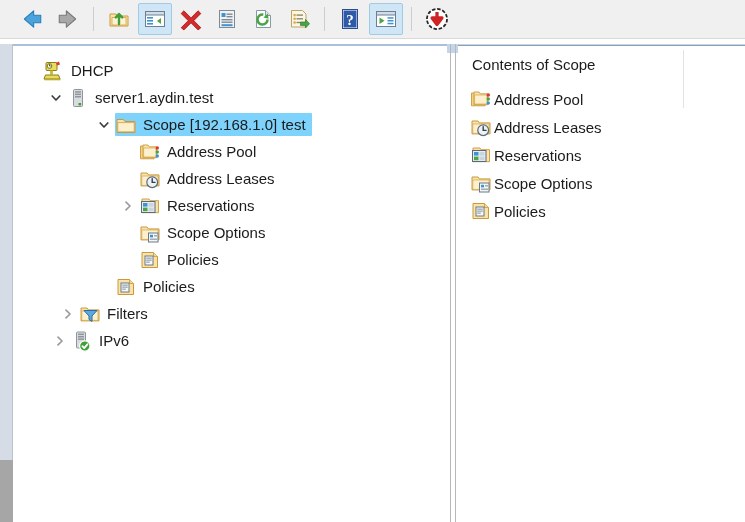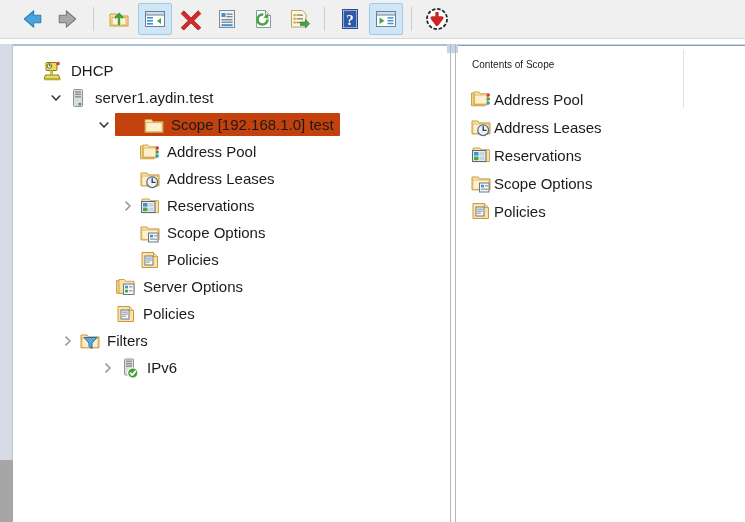--- a/index.html
+++ b/index.html
@@ -96,39 +96,38 @@
   .tree{position:relative;padding-top:7px;}
   .row{
     position:relative;height:27px;display:flex;align-items:center;
     white-space:nowrap;
   }
   .row .hl{
     display:flex;align-items:center;height:23px;padding:0 6px 0 0;
     border-radius:1px;
   }
   .row.selected .hl{
-    background:#c2410c;
-    padding-left:28px;
+    background:#7dd3fc;
   }
   .chev{
     width:22px;height:27px;flex:0 0 auto;
     display:flex;align-items:center;justify-content:center;
     color:#4d4d4d;
   }
   .chev.empty{visibility:hidden;}
   .ico{
     width:22px;height:22px;flex:0 0 auto;margin-right:6px;
     display:flex;align-items:center;justify-content:center;
   }
   .lbl{font-size:15px;line-height:19px;color:#1b1b1b;}
 
   
   .list{position:relative;padding-top:9px;}
   .list-title{
-    font-size:10px;color:#1b1b1b;padding:0 0 10px 14px;line-height:20px;
+    font-size:15px;color:#1b1b1b;padding:0 0 10px 14px;line-height:20px;
   }
   .lrow{
     height:28px;display:flex;align-items:center;padding-left:12px;
     white-space:nowrap;
   }
   .lrow .ico{margin-right:2px;}
   .lrow .lbl{font-size:15px;}
 </style>
 </head>
 <body>
@@ -391,37 +390,20 @@
               </svg>
             </span>
             <span class="lbl">Policies</span>
           </span>
         </div>
         <div class="row" style="padding-left:80px">
           <span class="chev empty"></span>
           <span class="hl">
             <span class="ico">
               <svg width="22" height="22" viewBox="0 0 22 22">
-                <path d="M1.5 4.5 h5.5 l1.3 1.8 h5.2 v11 H1.5 Z" fill="#f3d281" stroke="#c99a3c" stroke-width=".9"></path>
-                <path d="M4 3.5 h5.5 l1.3 1.8 h8.2 v12 H4 Z" fill="#fbe3a8" stroke="#c99a3c" stroke-width=".9"></path>
-                <rect x="8.5" y="8" width="10.5" height="10.5" fill="#f4f6f8" stroke="#6a7886" stroke-width="1"></rect>
-                <rect x="10" y="9.8" width="3" height="2.6" fill="#3f93d1"></rect>
-                <rect x="14" y="10.2" width="3.5" height="1.2" fill="#8d9aa7"></rect>
-                <rect x="10" y="13.8" width="3" height="2.6" fill="#4aa544"></rect>
-                <rect x="14" y="14.2" width="3.5" height="1.2" fill="#8d9aa7"></rect>
-              </svg>
-            </span>
-            <span class="lbl">Server Options</span>
-          </span>
-        </div>
-        <div class="row" style="padding-left:80px">
-          <span class="chev empty"></span>
-          <span class="hl">
-            <span class="ico">
-              <svg width="22" height="22" viewBox="0 0 22 22">
                 <path d="M3 3.5 h11.5 l4 4 v11 H3 Z" fill="#fbe3a8" stroke="#c99a3c" stroke-width="1"></path>
                 <path d="M14.5 3.5 v4 h4" fill="#f0d89a" stroke="#c99a3c" stroke-width=".8"></path>
                 <rect x="6" y="7" width="8" height="9" fill="#f6f8fa" stroke="#6a7886" stroke-width="1"></rect>
                 <rect x="7.2" y="8.6" width="5.6" height="1.1" fill="#8d9aa7"></rect>
                 <rect x="7.2" y="10.6" width="5.6" height="1.1" fill="#8d9aa7"></rect>
                 <rect x="7.2" y="12.6" width="3.6" height="1.1" fill="#8d9aa7"></rect>
               </svg>
             </span>
             <span class="lbl">Policies</span>
           </span>
@@ -436,21 +418,21 @@
             <span class="ico">
               <svg width="22" height="22" viewBox="0 0 22 22">
                 <path d="M2 5 h6 l1.4 1.9 h10.6 v11 H2 Z" fill="#fbe3a8" stroke="#c99a3c" stroke-width="1"></path>
                 <path d="M2.8 8 h16.2 v9.4 H2.8 Z" fill="#fdf0ce" stroke="#c99a3c" stroke-width=".6"></path>
                 <path d="M5 7.5 h13 l-5 5.5 v5.5 l-3 -2 v-3.5 Z" fill="#5aa9e0" stroke="#2b6e9e" stroke-width="1" stroke-linejoin="round"></path>
               </svg>
             </span>
             <span class="lbl">Filters</span>
           </span>
         </div>
-        <div class="row" style="padding-left:84px">
+        <div class="row" style="padding-left:36px">
           <span class="chev">
             <svg width="12" height="12" viewBox="0 0 12 12">
               <path d="M4 2.2 L8 6 L4 9.8" stroke="#9b9b9b" stroke-width="1.7" fill="none" stroke-linecap="round" stroke-linejoin="round"></path>
             </svg>
           </span>
           <span class="hl">
             <span class="ico">
               <svg width="22" height="22" viewBox="0 0 22 22">
                 <rect x="5.5" y="2" width="9" height="16" rx="1" fill="#d8dce0" stroke="#8f959b" stroke-width="1"></rect>
                 <rect x="7" y="3.6" width="6" height="1.5" fill="#8f959b"></rect>

